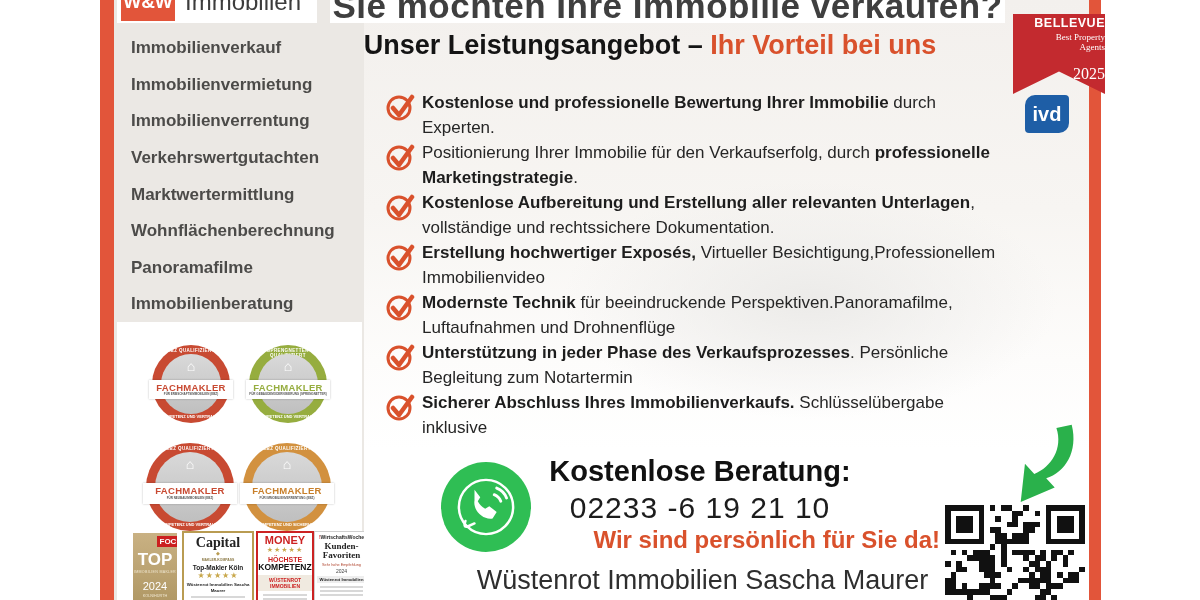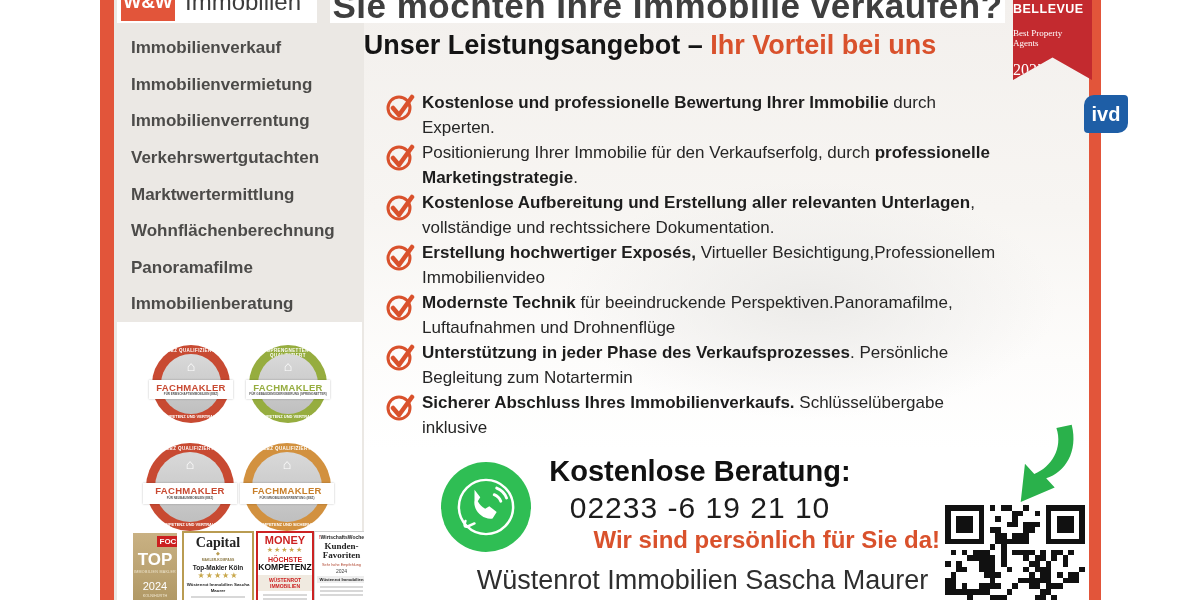--- a/index.html
+++ b/index.html
@@ -106,26 +106,26 @@
   .contact-heading{position:absolute;left:460px;top:455px;width:480px;text-align:center;
                    font-size:29px;font-weight:bold;color:#111;}
   .contact-phone{position:absolute;left:460px;top:491px;width:480px;text-align:center;
                  font-size:30px;color:#1c1c1c;letter-spacing:1px;}
   .contact-tagline{position:absolute;left:460px;top:526px;width:480px;text-align:right;
                    font-size:24px;font-weight:bold;color:#d9512c;}
   .contact-company{position:absolute;left:440px;top:565px;width:525px;text-align:center;
                    font-size:27px;color:#2e2e2e;}
 
   
-  .bellevue{position:absolute;left:1013px;top:0;width:79px;height:80px;background:#c32a2f;color:#fff;
-            clip-path:polygon(0 0,100% 0,100% 100%,50% 72%,0 100%);text-align:left;}
+  .bellevue{position:absolute;left:1013px;top:14px;width:92px;height:80px;background:#c32a2f;color:#fff;
+            clip-path:polygon(0 0,100% 0,100% 100%,50% 72%,0 100%);text-align:right;}
   .bv-name{font-size:12.5px;font-weight:bold;letter-spacing:.5px;margin-top:2px;}
-  .bv-l2{font-family:"Liberation Serif",serif;font-size:9px;margin-top:12px;line-height:1.15;}
+  .bv-l2{font-family:"Liberation Serif",serif;font-size:9px;margin-top:2px;line-height:1.15;}
   .bv-year{font-family:"Liberation Serif",serif;font-size:16px;margin-top:12px;}
-  .ivd{position:absolute;left:1084px;top:95px;width:44px;height:38px;background:#1e5ea6;color:#fff;
+  .ivd{position:absolute;left:1025px;top:95px;width:44px;height:38px;background:#1e5ea6;color:#fff;
        border-radius:10px 4px 10px 4px;display:flex;align-items:center;justify-content:center;
        font-size:20px;font-weight:bold;}
 
   .green-arrow{position:absolute;left:1002px;top:418px;width:85px;height:95px;}
   .qr{position:absolute;left:945px;top:505px;width:140px;height:140px;background:#fff;}
 </style>
 </head>
 <body>
 
 <div class="page">

